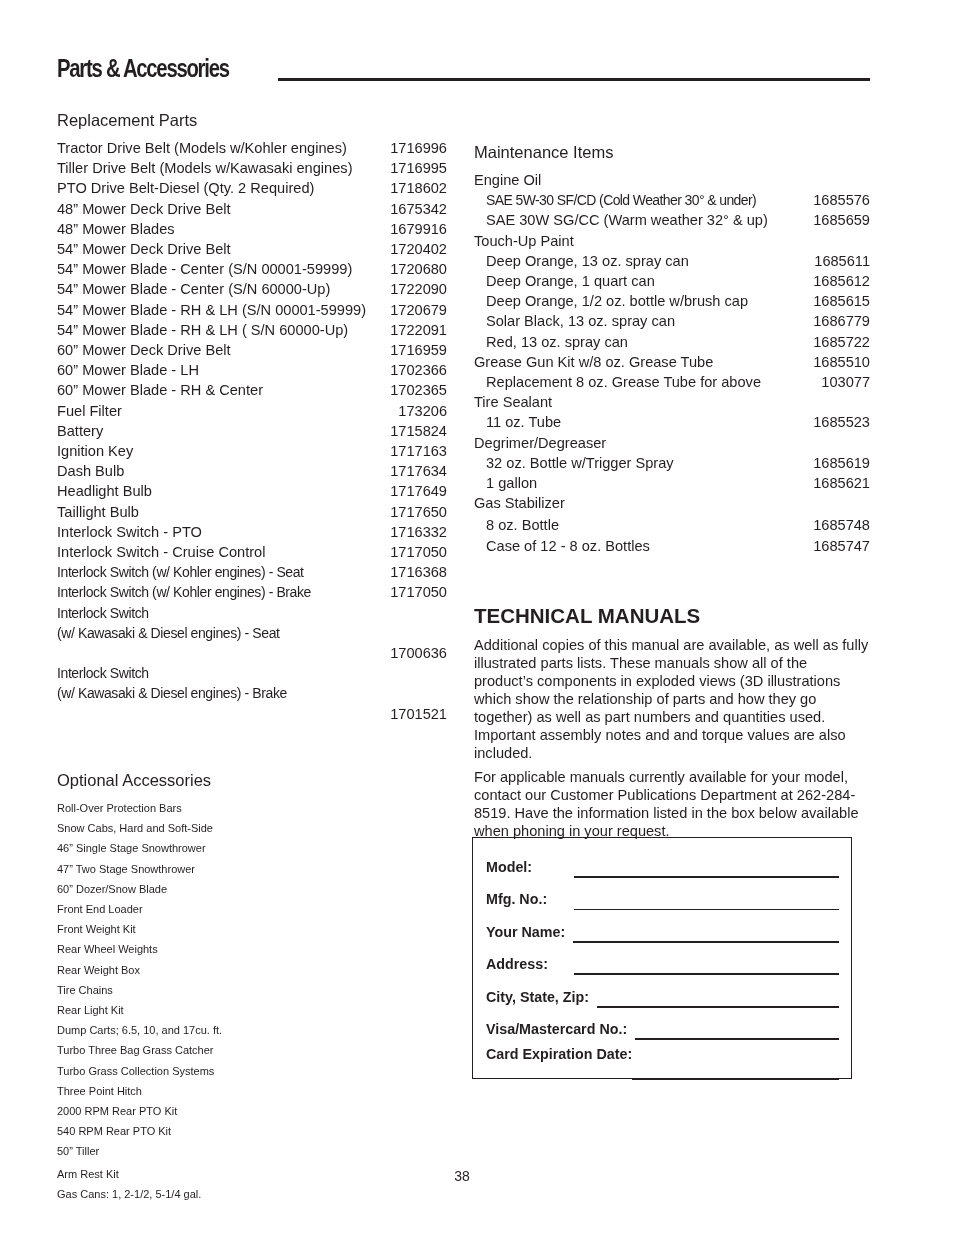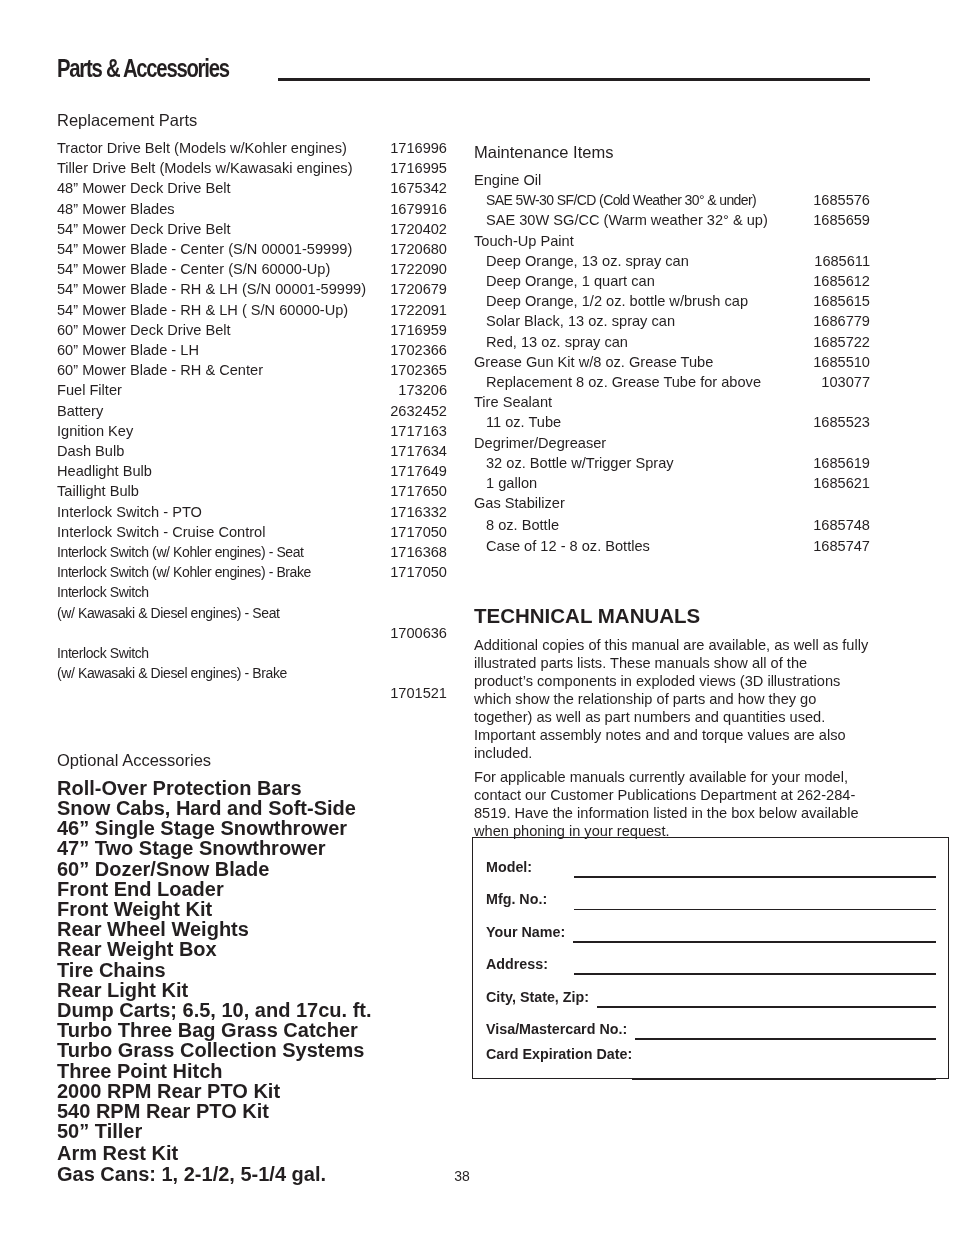--- a/index.html
+++ b/index.html
@@ -87,24 +87,23 @@
     }
     .two-line .line2 {
       display: flex;
       justify-content: space-between;
       flex-direction: column;
     }
     .cond { font-size: 14px; letter-spacing: -0.4px; }
 
     .accessories { margin-top: 46px; }
     .acc-item {
-      font-size: 20px;
+      font-size: 11px;
       line-height: 20.2px;
       white-space: nowrap;
-      font-weight: bold;
     }
     .acc-item.gap-above { margin-top: 2px; }
     .maint-row {
       display: flex;
       justify-content: space-between;
       white-space: nowrap;
       font-size: 14.6px;
       line-height: 20.2px;
     }
     .maint-row.indent .maint-name { padding-left: 12px; }
@@ -125,21 +124,21 @@
       font-size: 14.6px;
       line-height: 18px;
       margin-bottom: 6px;
     }
 
     
     .form-box {
       position: absolute;
       left: 472px;
       top: 837px;
-      width: 477px;
+      width: 380px;
       height: 242px;
       border: 1.3px solid #231f20;
       padding: 12px 12px 0 13px;
     }
     .form-row {
       display: flex;
       align-items: flex-end;
       height: 32.4px;
     }
     .form-row:first-child { height: 26px; }
@@ -182,20 +181,24 @@
     <div>
       <div class="part-row">
           <span class="part-name">Tractor Drive Belt (Models w/Kohler engines)</span>
           <span class="part-num">1716996</span>
         </div>
       <div class="part-row">
           <span class="part-name">Tiller Drive Belt (Models w/Kawasaki engines)</span>
           <span class="part-num">1716995</span>
         </div>
       <div class="part-row">
+          <span class="part-name">PTO Drive Belt-Diesel (Qty. 2 Required)</span>
+          <span class="part-num">1718602</span>
+        </div>
+      <div class="part-row">
           <span class="part-name">48” Mower Deck Drive Belt</span>
           <span class="part-num">1675342</span>
         </div>
       <div class="part-row">
           <span class="part-name">48” Mower Blades</span>
           <span class="part-num">1679916</span>
         </div>
       <div class="part-row">
           <span class="part-name">54” Mower Deck Drive Belt</span>
           <span class="part-num">1720402</span>
@@ -227,21 +230,21 @@
       <div class="part-row">
           <span class="part-name">60” Mower Blade - RH &amp; Center</span>
           <span class="part-num">1702365</span>
         </div>
       <div class="part-row">
           <span class="part-name">Fuel Filter</span>
           <span class="part-num">173206</span>
         </div>
       <div class="part-row">
           <span class="part-name">Battery</span>
-          <span class="part-num">2632452</span>
+          <span class="part-num">1715824</span>
         </div>
       <div class="part-row">
           <span class="part-name">Ignition Key</span>
           <span class="part-num">1717163</span>
         </div>
       <div class="part-row">
           <span class="part-name">Dash Bulb</span>
           <span class="part-num">1717634</span>
         </div>
       <div class="part-row">

